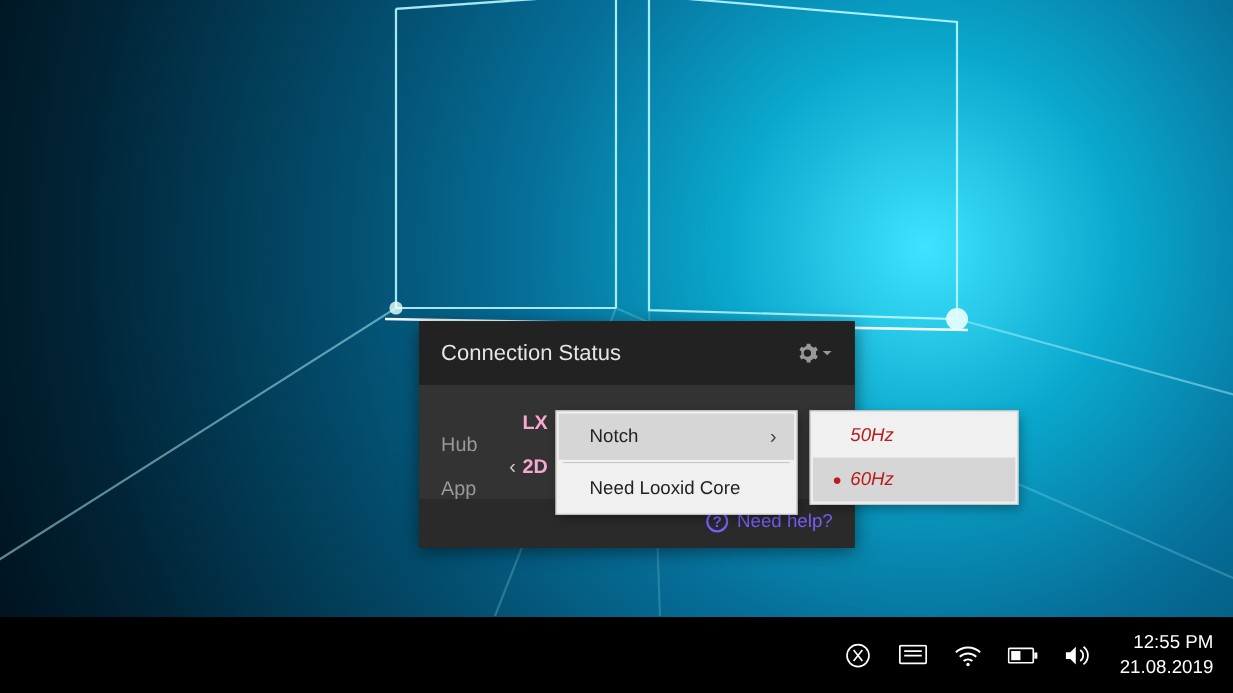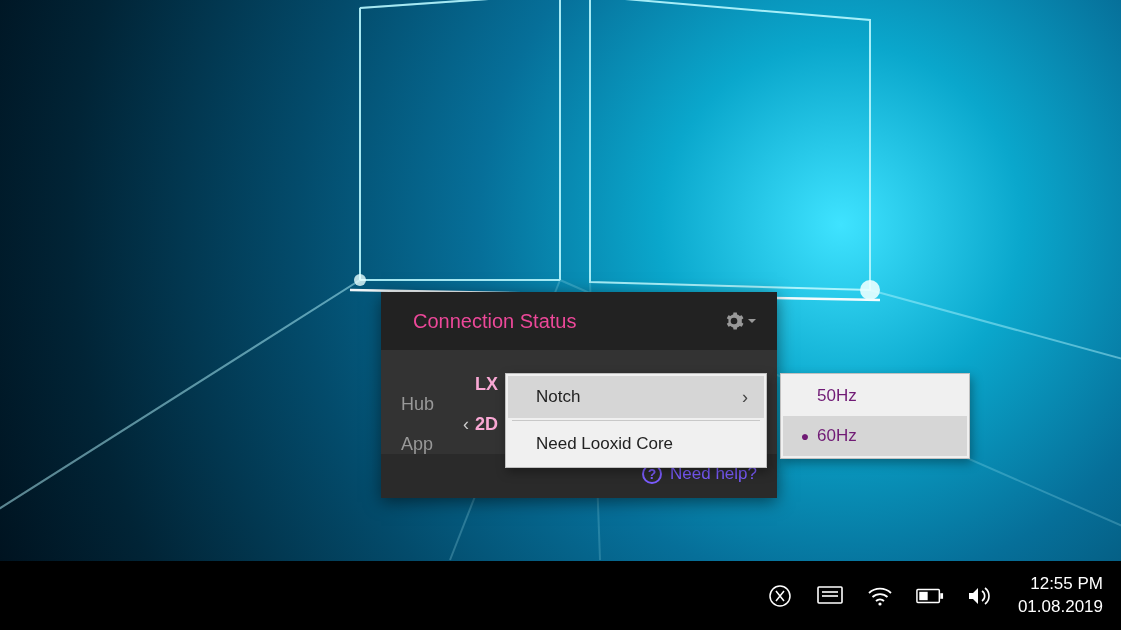--- a/index.html
+++ b/index.html
@@ -26,21 +26,21 @@
     box-shadow: 0 4px 16px rgba(0,0,0,0.5);
   }
   .panel-header {
     display: flex;
     align-items: center;
     justify-content: space-between;
     height: 58px;
     padding: 0 20px;
     background: #222;
   }
-  .panel-title { font-size: 20px; font-weight: 500; color: #ec4899; margin-left: 12px; }
+  .panel-title { font-size: 20px; font-weight: 500; color: #e5e5e5; }
   .gear-wrap { display: flex; align-items: center; gap: 3px; color: #999; cursor: pointer; }
   .gear-wrap svg { display: block; }
   .panel-body { padding: 14px 20px 10px 20px; background: #333; }
   .status-row { display: flex; align-items: center; height: 40px; font-size: 18px; }
   .status-row .label { width: 56px; color: #999; margin-top: 40px; }
   .status-row .chev { width: 18px; text-align: center; color: #ccc; }
   .status-row .value { color: #f9a8d4; font-weight: 600; }
   .panel-footer {
     display: flex; justify-content: flex-end; align-items: center; gap: 8px;
     padding: 10px 20px 14px 20px; color: #7b5cff; font-size: 17px;
@@ -50,48 +50,49 @@
     width: 20px; height: 20px; border: 2px solid #7b5cff; border-radius: 50%;
     display: inline-flex; align-items: center; justify-content: center;
     font-size: 14px; font-weight: 700; color: #7b5cff;
   }
 
   
   .menu {
     position: absolute;
     left: 505px;
     top: 373px;
-    width: 262px;
+    width: 220px;
     background: #f0f0f0;
     border: 1px solid #c0c0c0;
     box-shadow: 2px 4px 10px rgba(0,0,0,0.35);
     font-size: 17px;
     color: #222;
     padding: 2px;
   }
   .menu-item {
     display: flex; align-items: center; justify-content: space-between;
     height: 42px; padding: 0 16px 0 28px; cursor: default;
   }
   .menu-item.highlight { background: #d6d6d6; }
   .menu-sep { height: 1px; background: #c8c8c8; margin: 2px 4px; }
   .menu-item .arrow { font-size: 18px; color: #444; }
 
   
   .submenu {
     position: absolute;
-    left: 780px;
+    left: 736px;
     top: 373px;
     width: 190px;
     background: #f0f0f0;
     border: 1px solid #c0c0c0;
     box-shadow: 2px 4px 10px rgba(0,0,0,0.35);
     font-size: 17px;
-    color: #701a75;
+    color: #b91c1c;
     padding: 2px;
+    font-style: italic;
   }
   .submenu-item {
     display: flex; align-items: center;
     height: 40px; padding: 0 16px 0 10px; cursor: default;
   }
   .submenu-item.highlight { background: #d6d6d6; }
   .submenu-item .bullet { width: 24px; text-align: center; font-size: 14px; }
   .submenu-item .text { }
 
   
@@ -223,15 +224,15 @@
     <span class="ticon">
       <svg width="26" height="22" viewBox="0 0 26 22" fill="none" stroke="#fff" stroke-width="1.6">
         <path d="M2 8 h4 l5 -5 v16 l-5 -5 h-4 z" fill="#fff" stroke="none"></path>
         <path d="M15 6 a6 6 0 0 1 0 10"></path>
           <path d="M18 3 a10 10 0 0 1 0 16"></path>
       </svg>
     </span>
   </div>
   <div class="clock">
     <div>12:55 PM</div>
-    <div>01.08.2019</div>
+    <div>21.08.2019</div>
   </div>
 </div>
 
 </body></html>

